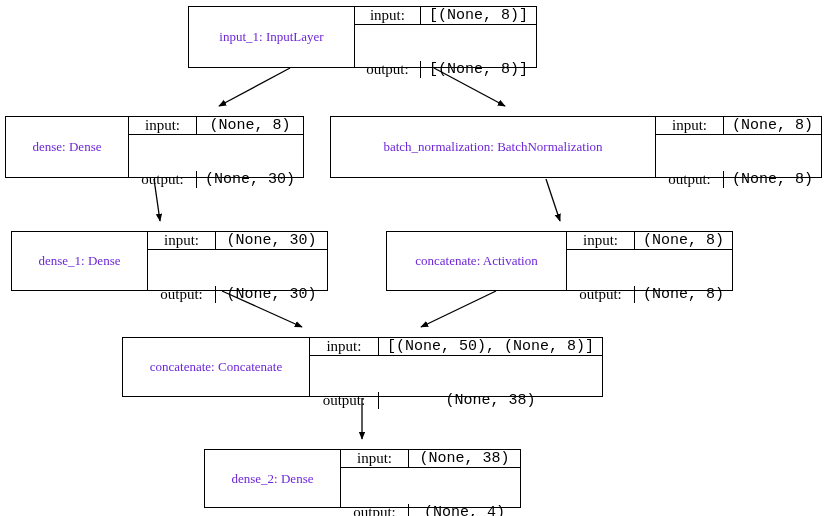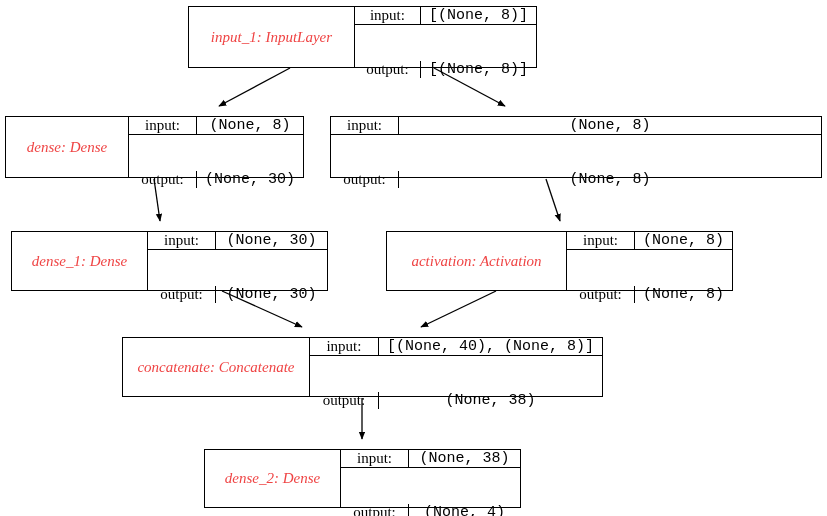--- a/index.html
+++ b/index.html
@@ -31,25 +31,24 @@
     display: flex;
     flex-direction: row;
     align-items: stretch;
   }
   .node-name {
     box-sizing: border-box;
     display: flex;
     align-items: center;
     justify-content: center;
     padding: 0 10px;
-    font-size: 15px;
-    color: #ef4444;
+    font-size: 13px;
+    color: #6d28d9;
     white-space: nowrap;
     border-right: 1px solid #000000;
-    font-style: italic;
   }
   .io-col {
     box-sizing: border-box;
     display: flex;
     flex-direction: column;
     align-items: stretch;
     gap: 36px;
   }
   .io-row {
     box-sizing: border-box;
@@ -130,20 +129,21 @@
         <div class="io-shape">(None, 8)</div>
       </div>
       <div class="io-row">
         <div class="io-label" style="width:68px;">output:</div>
         <div class="io-shape">(None, 30)</div>
       </div>
     </div>
   </div>
 
   <div class="node" style="left:330px; top:116px; width:492px; height:62px;">
+    <div class="node-name" style="width:325px;">batch_normalization: BatchNormalization</div>
     <div class="io-col" style="flex:1 1 auto;">
       <div class="io-row top">
         <div class="io-label" style="width:68px;">input:</div>
         <div class="io-shape">(None, 8)</div>
       </div>
       <div class="io-row">
         <div class="io-label" style="width:68px;">output:</div>
         <div class="io-shape">(None, 8)</div>
       </div>
     </div>
@@ -157,39 +157,39 @@
         <div class="io-shape">(None, 30)</div>
       </div>
       <div class="io-row">
         <div class="io-label" style="width:68px;">output:</div>
         <div class="io-shape">(None, 30)</div>
       </div>
     </div>
   </div>
 
   <div class="node" style="left:386px; top:231px; width:347px; height:60px;">
-    <div class="node-name" style="width:180px;">activation: Activation</div>
+    <div class="node-name" style="width:180px;">concatenate: Activation</div>
     <div class="io-col" style="flex:1 1 auto;">
       <div class="io-row top">
         <div class="io-label" style="width:68px;">input:</div>
         <div class="io-shape">(None, 8)</div>
       </div>
       <div class="io-row">
         <div class="io-label" style="width:68px;">output:</div>
         <div class="io-shape">(None, 8)</div>
       </div>
     </div>
   </div>
 
   <div class="node" style="left:122px; top:337px; width:481px; height:60px;">
     <div class="node-name" style="width:212px;">concatenate: Concatenate</div>
     <div class="io-col" style="flex:1 1 auto;">
       <div class="io-row top">
         <div class="io-label" style="width:69px;">input:</div>
-        <div class="io-shape">[(None, 40), (None, 8)]</div>
+        <div class="io-shape">[(None, 50), (None, 8)]</div>
       </div>
       <div class="io-row">
         <div class="io-label" style="width:69px;">output:</div>
         <div class="io-shape">(None, 38)</div>
       </div>
     </div>
   </div>
 
   <div class="node" style="left:204px; top:449px; width:317px; height:59px;">
     <div class="node-name" style="width:136px;text-align:right;">dense_2: Dense</div>

